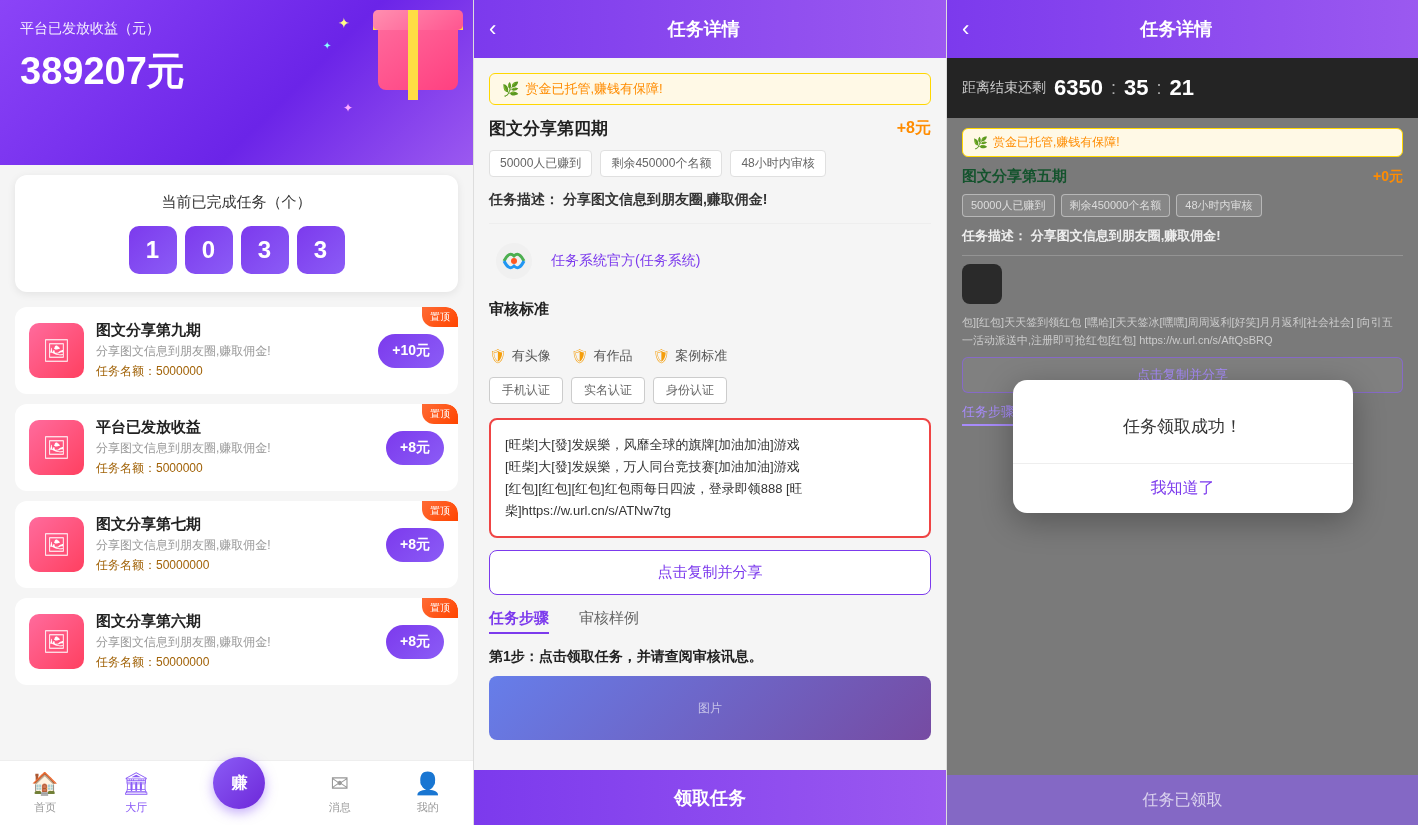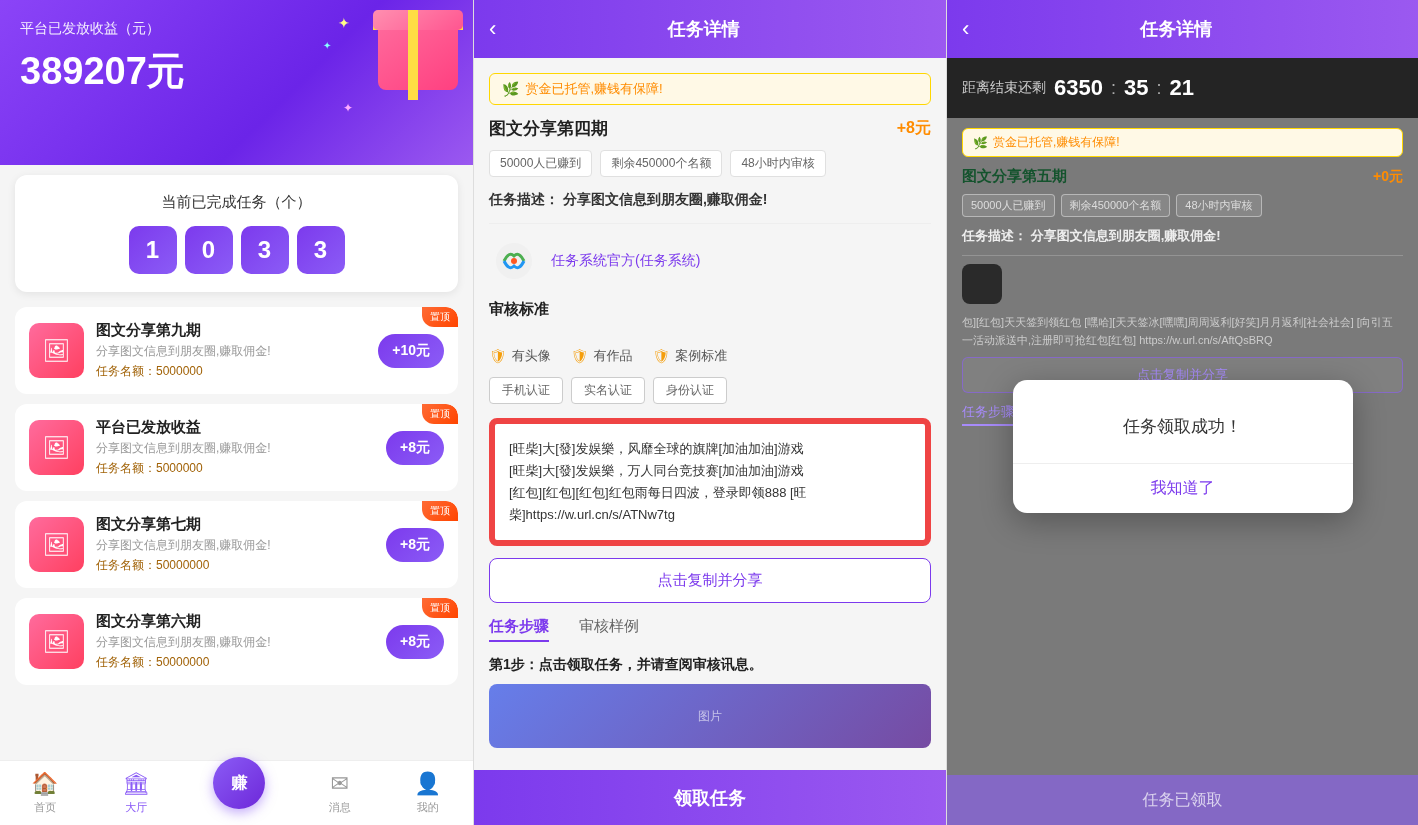--- a/index.html
+++ b/index.html
@@ -372,21 +372,21 @@
       border: 1px solid #ccc;
       border-radius: 4px;
       padding: 4px 12px;
       font-size: 12px;
       color: #666;
       background: #fff;
     }
 
     .copy-text-box {
       background: #fff;
-      border: 6px solid #ef4444;
+      border: 2px solid #ef4444;
       border-radius: 8px;
       padding: 14px;
       font-size: 13px;
       color: #333;
       line-height: 1.7;
       margin-bottom: 12px;
     }
 
     .copy-btn {
       border: 1px solid #7c3aed;

